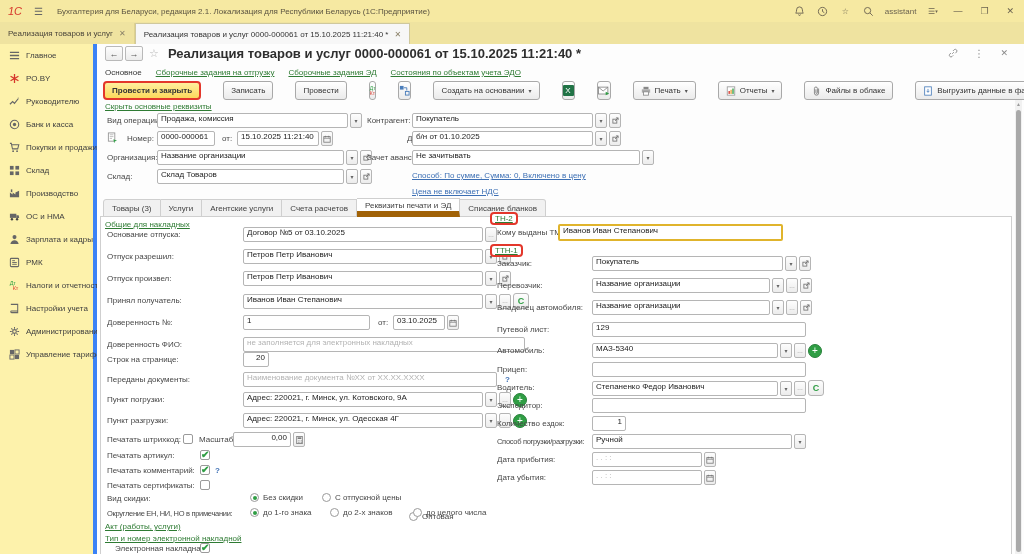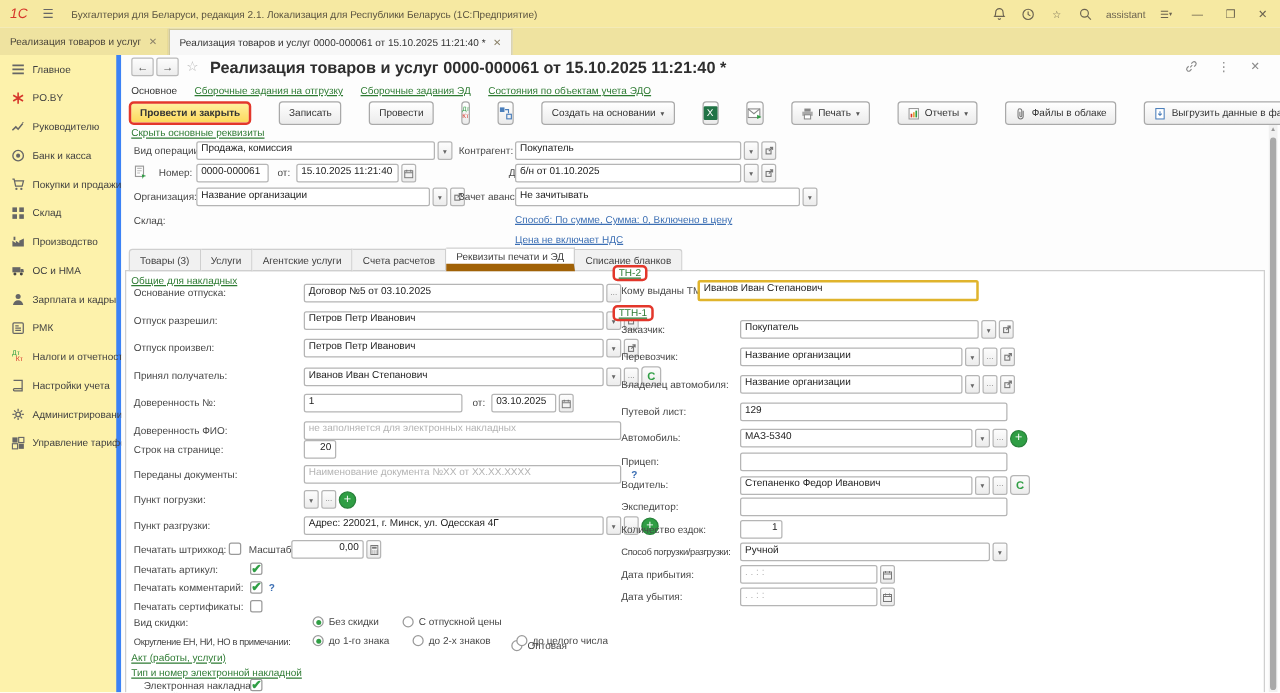--- a/index.html
+++ b/index.html
@@ -389,20 +389,32 @@
       <div class="fbtn">▾</div>
       <div class="fbtn">
           <svg width="7" height="7" viewBox="0 0 8 8">
             <rect x="1" y="2.5" width="4.5" height="4.5" fill="none" stroke="#777"></rect>
             <path d="M3.5 4.5L7 1M4.5 1H7v2.5" fill="none" stroke="#777"></path>
           </svg>
         </div>
     </div>
 
     <span class="lbl" style="left:10px; top:128px;">Склад:</span>
+    <div class="fgroup" style="left:60px; top:125px;">
+      <div class="field" style="width:187px;">
+          <span>Склад Товаров</span>
+        </div>
+      <div class="fbtn">▾</div>
+      <div class="fbtn">
+          <svg width="7" height="7" viewBox="0 0 8 8">
+            <rect x="1" y="2.5" width="4.5" height="4.5" fill="none" stroke="#777"></rect>
+            <path d="M3.5 4.5L7 1M4.5 1H7v2.5" fill="none" stroke="#777"></path>
+          </svg>
+        </div>
+    </div>
 
     <span class="lbl" style="left:270px; top:72px;">Контрагент:</span>
     <div class="fgroup" style="left:315px; top:69px;">
       <div class="field" style="width:181px;">
           <span>Покупатель</span>
         </div>
       <div class="fbtn">▾</div>
       <div class="fbtn">
           <svg width="7" height="7" viewBox="0 0 8 8">
             <rect x="1" y="2.5" width="4.5" height="4.5" fill="none" stroke="#777"></rect>
@@ -509,21 +521,21 @@
       <div class="fbtn">
           <svg width="8" height="8" viewBox="0 0 10 10">
             <rect x="1" y="2" width="8" height="7" fill="none" stroke="#777"></rect>
             <path d="M1 4h8M3 1v2M7 1v2" stroke="#777"></path>
           </svg>
         </div>
     </div>
 
     <span class="lbl" style="left:10px; top:296px;">Доверенность ФИО:</span>
     <div class="fgroup" style="left:146px; top:293px;">
-      <div class="field" style="width:254px;">
+      <div class="field" style="width:282px;">
           <span class="ph">не заполняется для электронных накладных</span>
         </div>
     </div>
 
     <span class="lbl" style="left:10px; top:311px;">Строк на странице:</span>
     <div class="fgroup" style="left:146px; top:308px;">
       <div class="field" style="width:26px; justify-content:flex-end;">
           <span>20</span>
         </div>
     </div>
@@ -531,20 +543,23 @@
     <span class="lbl" style="left:10px; top:331px;">Переданы документы:</span>
     <div class="fgroup" style="left:146px; top:328px;">
       <div class="field" style="width:254px;">
           <span class="ph">Наименование документа №XX от XX.XX.XXXX</span>
         </div>
     </div>
     <span class="qm" style="left:408px; top:331px;">?</span>
 
     <span class="lbl" style="left:10px; top:351px;">Пункт погрузки:</span>
     <div class="fgroup" style="left:146px; top:348px;">
+      <div class="field" style="width:240px;">
+          <span>Адрес: 220021, г. Минск, ул. Котовского, 9А</span>
+        </div>
       <div class="fbtn">▾</div>
       <div class="fbtn">…</div>
       <div class="grnbtn">+</div>
     </div>
 
     <span class="lbl" style="left:10px; top:372px;">Пункт разгрузки:</span>
     <div class="fgroup" style="left:146px; top:369px;">
       <div class="field" style="width:240px;">
           <span>Адрес: 220021, г. Минск, ул. Одесская 4Г</span>
         </div>

